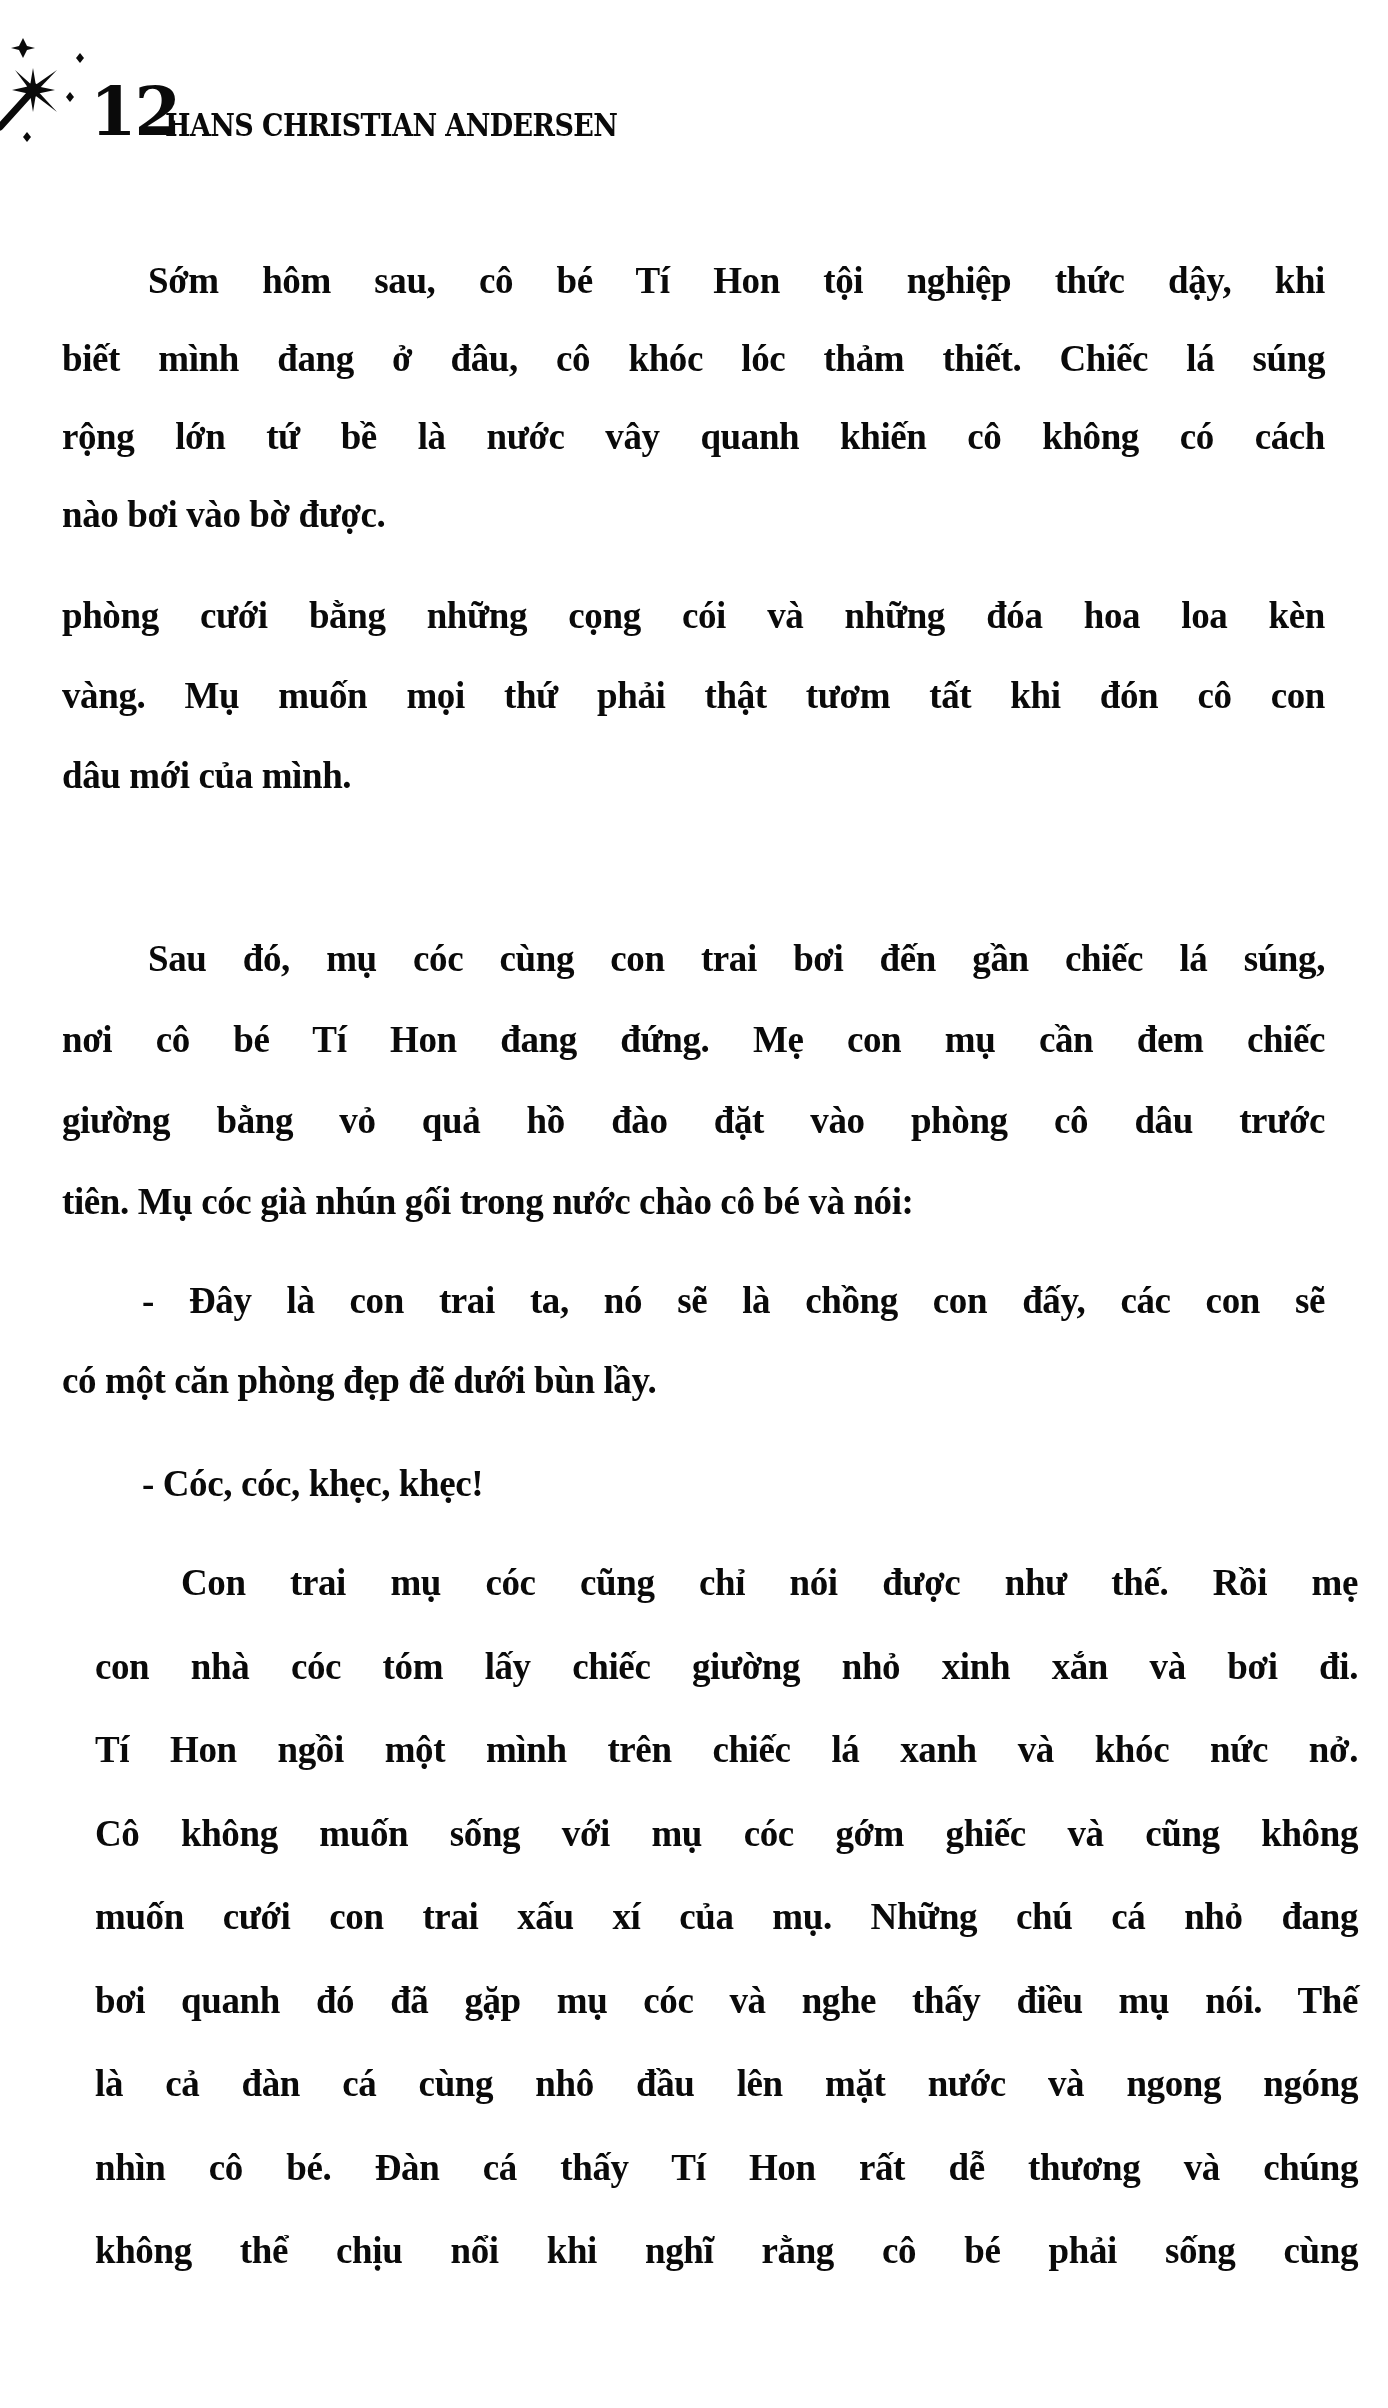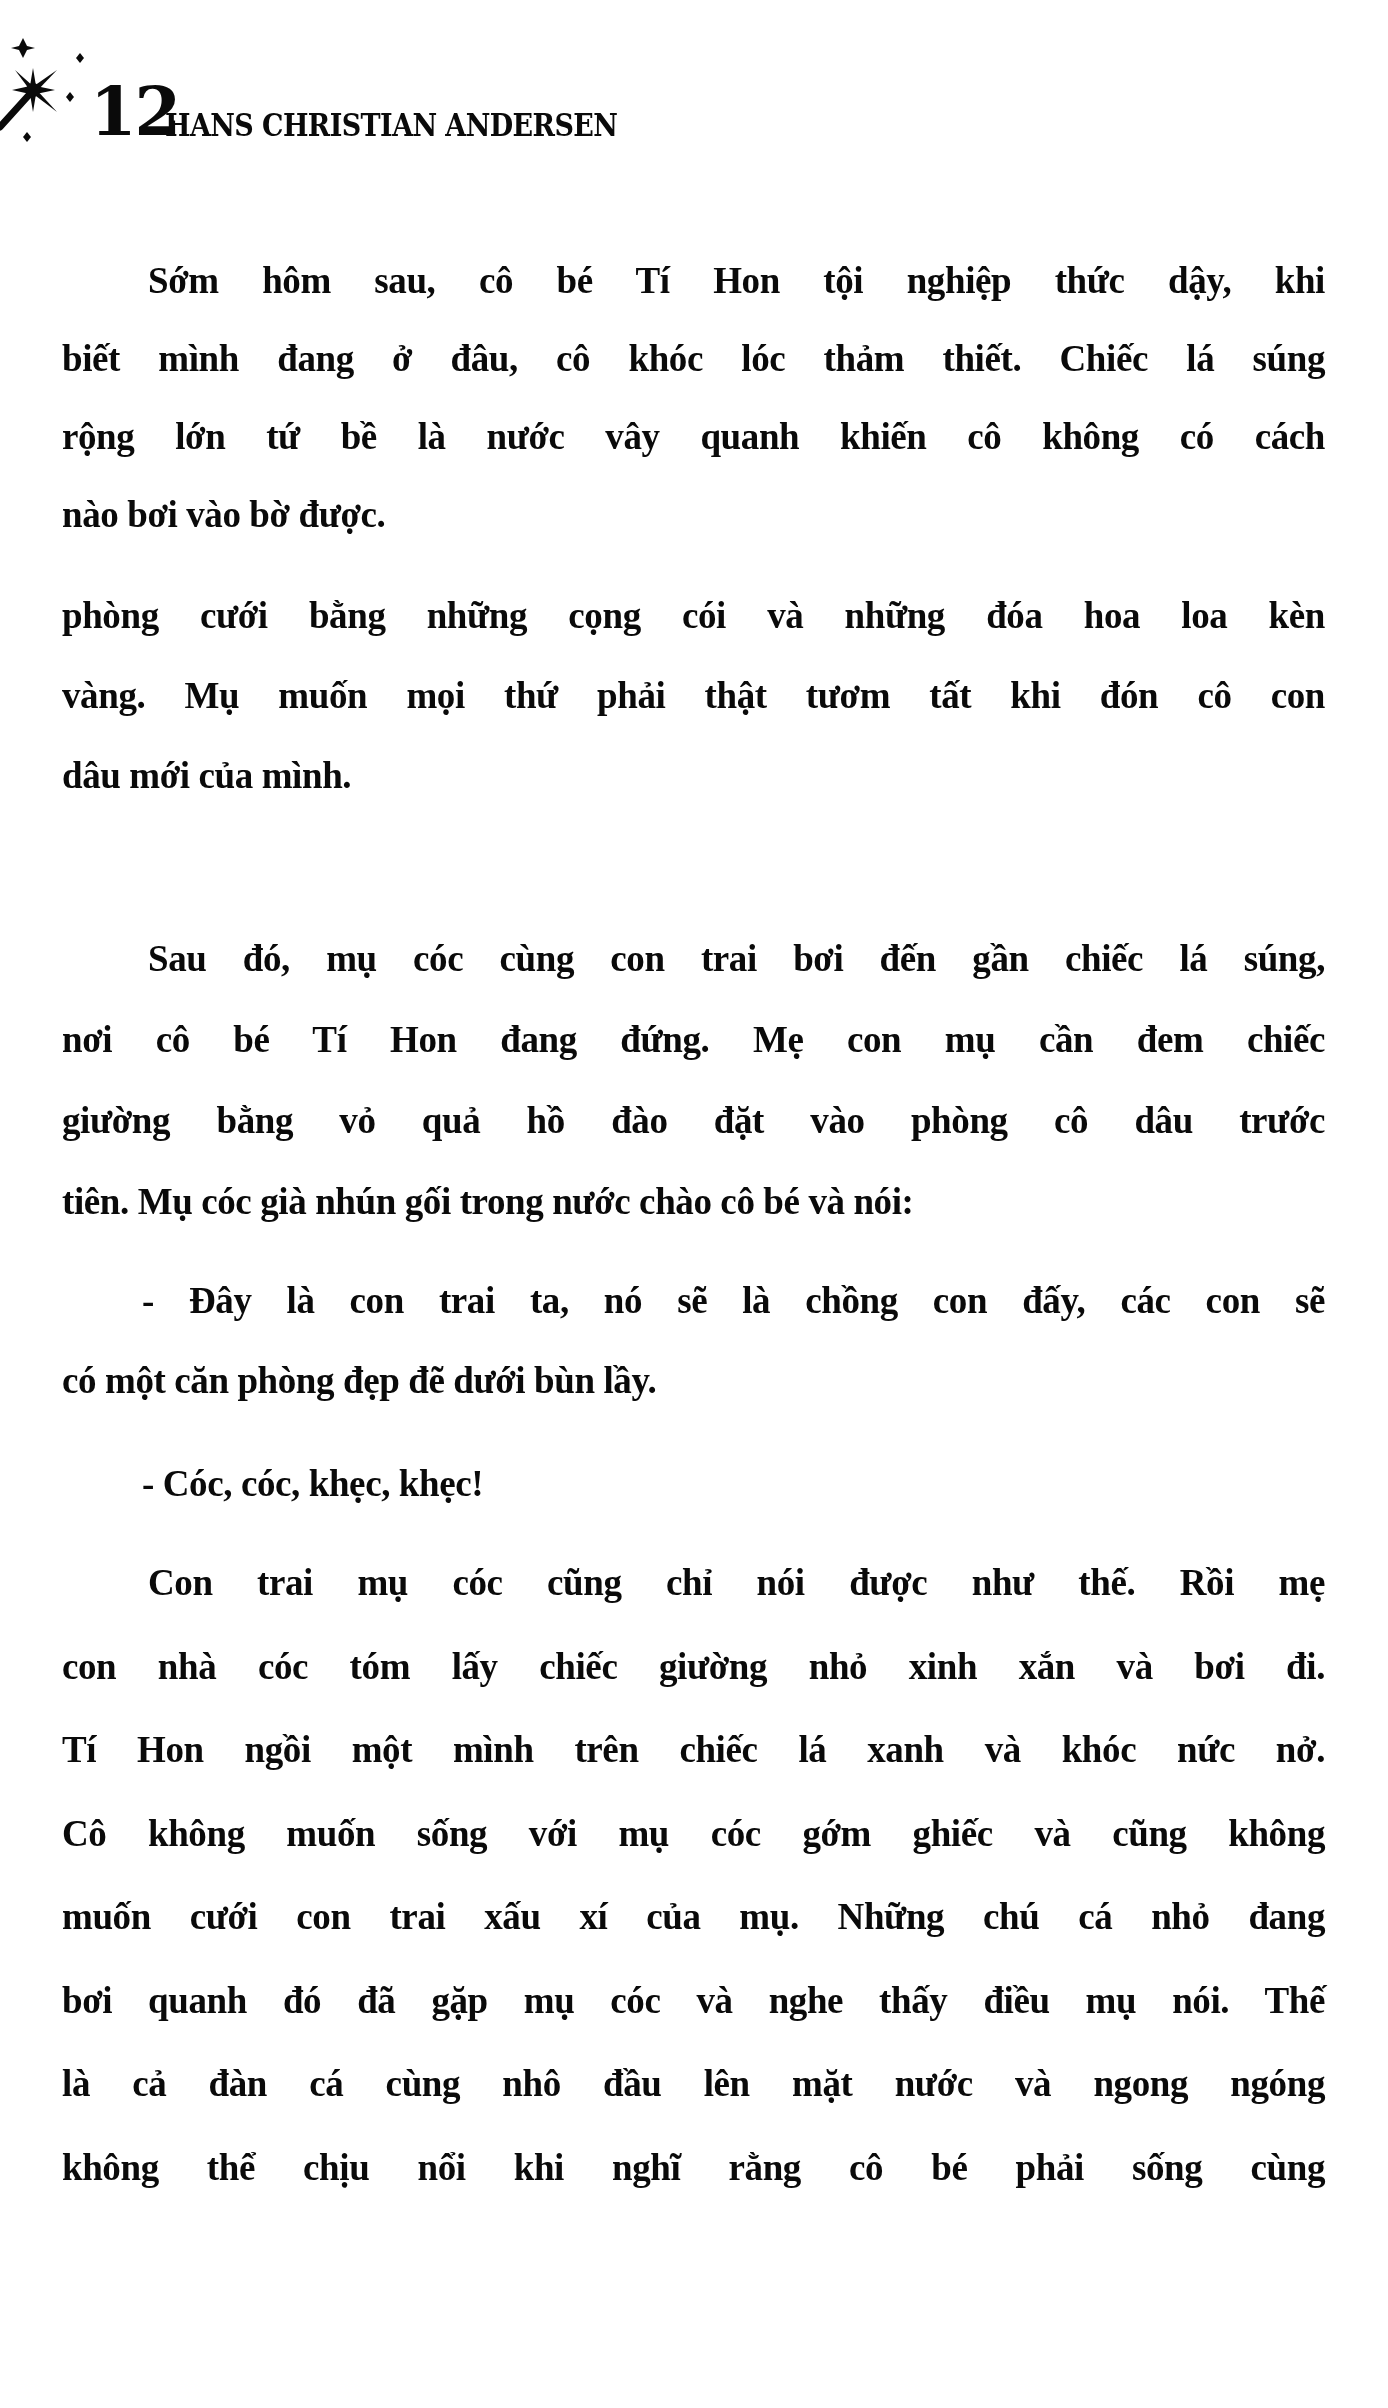--- a/index.html
+++ b/index.html
@@ -81,22 +81,23 @@
 
 <div class="para" style="top:1261px; line-height:80px;">
   <span class="line dialog-first">- Đây là con trai ta, nó sẽ là chồng con đấy, các con sẽ</span>
   <span class="line last">có một căn phòng đẹp đẽ dưới bùn lầy.</span>
 </div>
 
 <div class="para" style="top:1444px; line-height:80px;">
   <span class="line dialog-first last">- Cóc, cóc, khẹc, khẹc!</span>
 </div>
 
-<div class="para" style="top:1541px; line-height:83.5px;">
+<div class="para" style="top:1541px; line-height:83.5px;margin-left:33px;">
   <span class="line first">Con trai mụ cóc cũng chỉ nói được như thế. Rồi mẹ</span>
   <span class="line">con nhà cóc tóm lấy chiếc giường nhỏ xinh xắn và bơi đi.</span>
   <span class="line">Tí Hon ngồi một mình trên chiếc lá xanh và khóc nức nở.</span>
   <span class="line">Cô không muốn sống với mụ cóc gớm ghiếc và cũng không</span>
   <span class="line">muốn cưới con trai xấu xí của mụ. Những chú cá nhỏ đang</span>
   <span class="line">bơi quanh đó đã gặp mụ cóc và nghe thấy điều mụ nói. Thế</span>
   <span class="line">là cả đàn cá cùng nhô đầu lên mặt nước và ngong ngóng</span>
+  <span class="line">nhìn cô bé. Đàn cá thấy Tí Hon rất dễ thương và chúng</span>
   <span class="line">không thể chịu nổi khi nghĩ rằng cô bé phải sống cùng</span>
 </div>
 
 </body></html>

